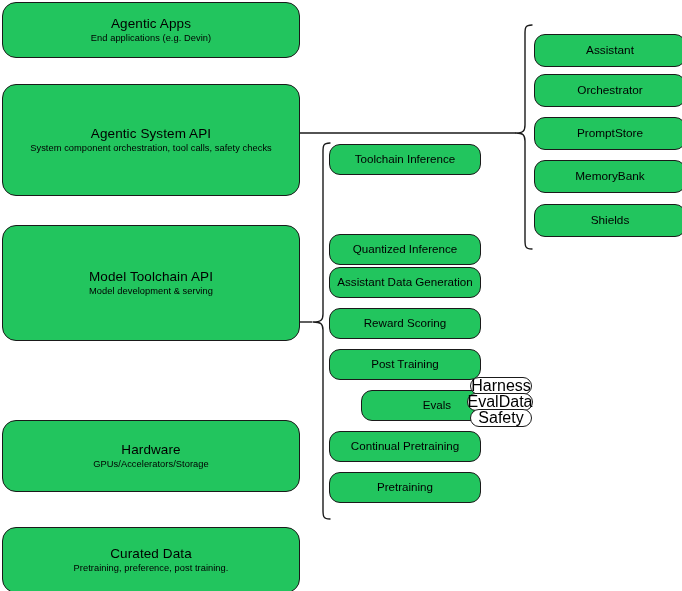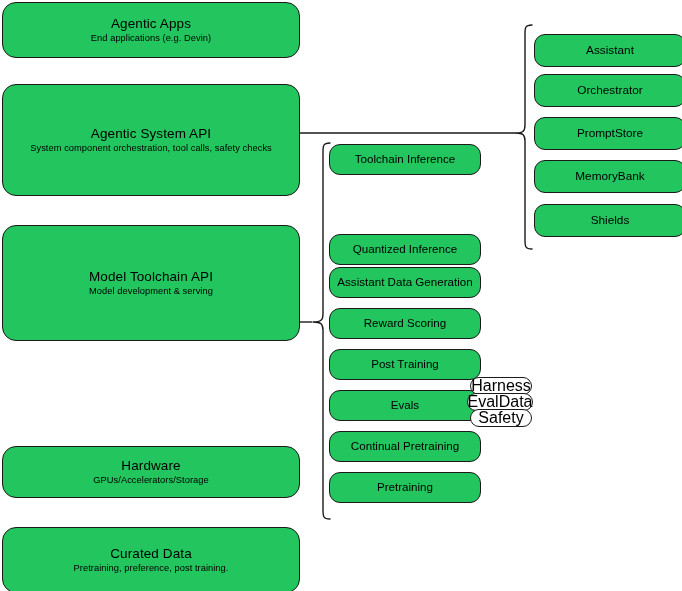--- a/index.html
+++ b/index.html
@@ -122,21 +122,21 @@
     <div class="title">Agentic System API</div>
     <div class="subtitle">System component orchestration, tool calls, safety checks</div>
   </div>
 
   <div class="node layer" style="top:225px; height:116px;">
     <div class="title">Model Toolchain API</div>
     <div class="subtitle">Model development &amp; serving</div>
   </div>
 
 
-  <div class="node layer" style="top:446px; height:52px;">
+  <div class="node layer" style="top:420px; height:72px;">
     <div class="title">Hardware</div>
     <div class="subtitle">GPUs/Accelerators/Storage</div>
   </div>
 
   <div class="node layer" style="top:527px; height:66px;">
     <div class="title">Curated Data</div>
     <div class="subtitle">Pretraining, preference, post training.</div>
   </div>
 
   <div class="connector" style="left:300px; top:110px; width:232px; height:50px;">
@@ -183,21 +183,21 @@
   </div>
   <div class="node mid" style="top:267px;">
     <span>Assistant Data Generation</span>
   </div>
   <div class="node mid" style="top:308px;">
     <span>Reward Scoring</span>
   </div>
   <div class="node mid" style="top:349px;">
     <span>Post Training</span>
   </div>
-  <div class="node mid" style="top:390px;">
+  <div class="node mid" style="top:390px;margin-left:32px;">
     <span>Evals</span>
   </div>
   <div class="node mid" style="top:431px;">
     <span>Continual Pretraining</span>
   </div>
   <div class="node mid" style="top:472px;">
     <span>Pretraining</span>
   </div>
 
   <div class="pill" style="left:470px; top:377px; width:62px;">

